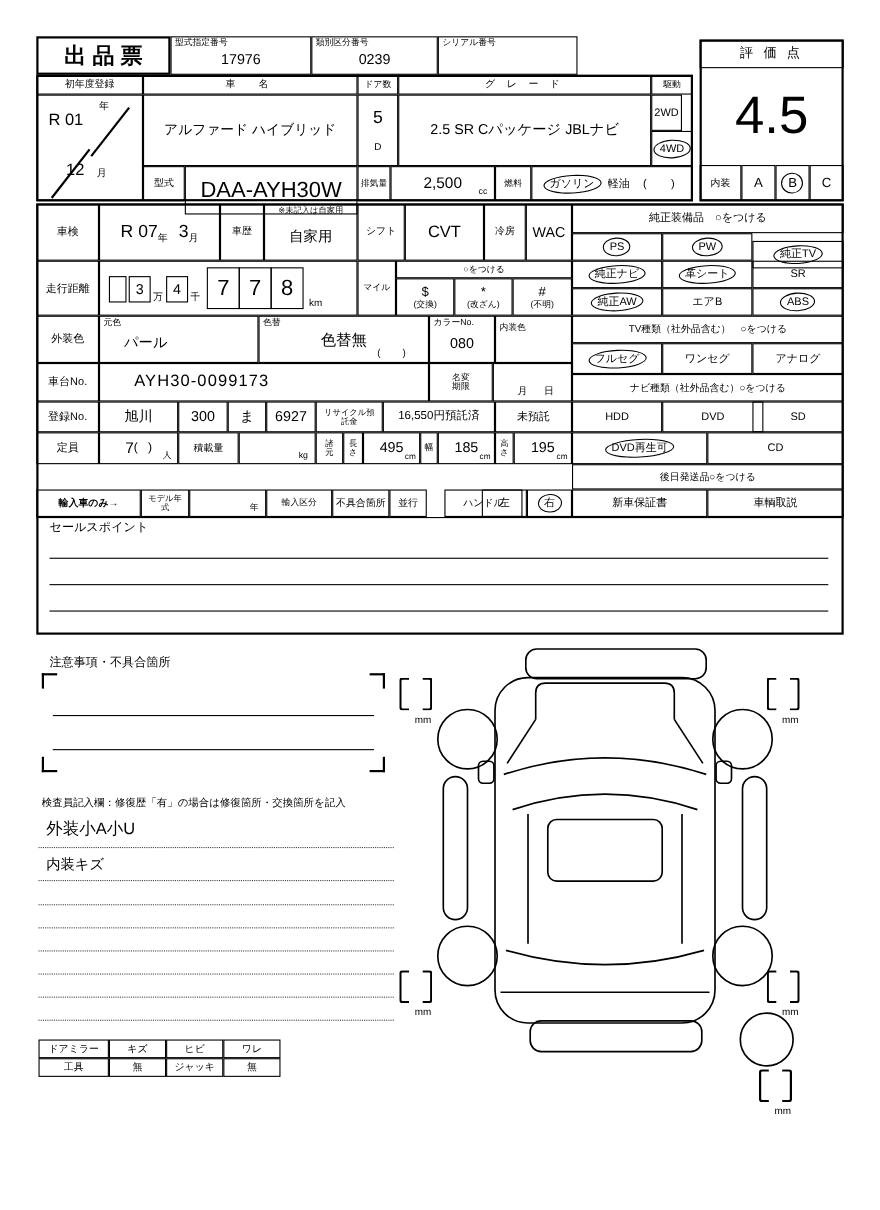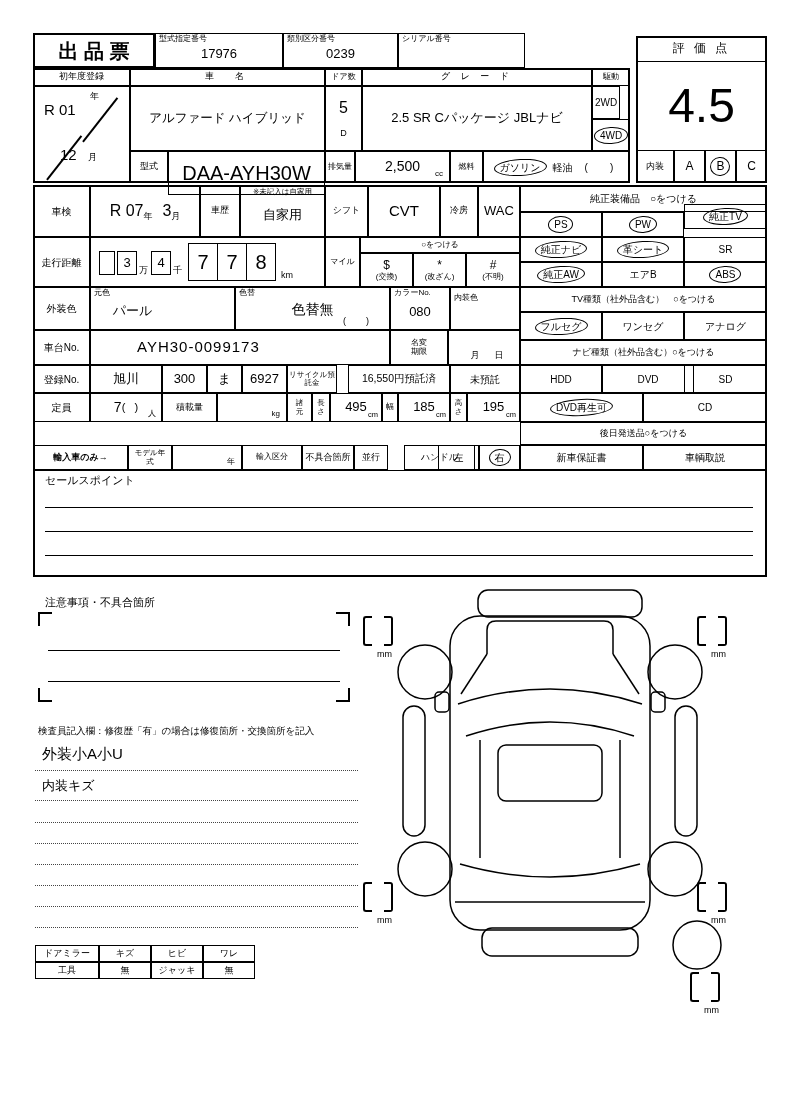--- a/index.html
+++ b/index.html
@@ -165,35 +165,35 @@
 </div>
 <div class="c" style="left:390px;top:287px;width:60px;height:43px">
   <span class="lab">カラーNo.</span>
   <span style="font-size:13px;margin-top:8px">080</span>
 </div>
 <div class="c" style="left:450px;top:287px;width:70px;height:43px">
   <span class="a" style="left:3px;top:6px;width:24px;font-size:8px;text-align:left">内装色</span>
 </div>
 
 <div class="c" style="left:33px;top:330px;width:57px;height:35px;font-size:10px">車台No.</div>
-<div class="c" style="left:90px;top:330px;width:300px;height:35px;justify-content:flex-start;padding-left:46px;font-size:15px;letter-spacing:1px">AYH30-0099173</div>
+<div class="c" style="left:90px;top:330px;width:300px;height:35px;justify-content:flex-start;padding-left:31px;font-size:15px;letter-spacing:1px">AYH30-0099173</div>
 <div class="c" style="left:390px;top:330px;width:58px;height:35px">
   <span style="width:22px;font-size:8px">名変期限</span>
 </div>
 <div class="c" style="left:448px;top:330px;width:72px;height:35px;align-items:flex-end;justify-content:space-around;padding:0 8px 3px 14px;font-size:9px">
   <span>月</span>
   <span>日</span>
 </div>
 
 <div class="c" style="left:33px;top:365px;width:57px;height:28px;font-size:10px">登録No.</div>
 <div class="c" style="left:90px;top:365px;width:72px;height:28px;font-size:13px">旭川</div>
 <div class="c" style="left:162px;top:365px;width:45px;height:28px;font-size:13px">300</div>
 <div class="c" style="left:207px;top:365px;width:35px;height:28px;font-size:13px">ま</div>
 <div class="c" style="left:242px;top:365px;width:45px;height:28px;font-size:13px">6927</div>
-<div class="c" style="left:287px;top:365px;width:50px;height:28px">
+<div class="c" style="left:287px;top:365px;width:61px;height:28px">
   <span style="width:48px;font-size:7.5px">リサイクル預託金</span>
 </div>
 <div class="c" style="left:348px;top:365px;width:102px;height:28px;font-size:10.5px">16,550円預託済</div>
 <div class="c" style="left:450px;top:365px;width:70px;height:28px;font-size:10px">未預託</div>
 
 <div class="c" style="left:33px;top:393px;width:57px;height:29px;font-size:10px">定員</div>
 <div class="c" style="left:90px;top:393px;width:72px;height:29px">
   <span style="font-size:14px">7</span>
   <span class="pre" style="font-size:11px">(   )</span>
   <span class="a" style="right:5px;bottom:2px;font-size:8px">人</span>
@@ -243,21 +243,21 @@
   <span class="circ">右</span>
 </div>
 
 <div class="c" style="left:520px;top:185px;width:247px;height:27px;font-size:10px">純正装備品　○をつける</div>
 <div class="c" style="left:520px;top:212px;width:82px;height:25px;font-size:10px">
     <span class="circ">PS</span>
   </div>
 <div class="c" style="left:602px;top:212px;width:82px;height:25px;font-size:10px">
     <span class="circ">PW</span>
   </div>
-<div class="c" style="left:684px;top:204px;width:83px;height:25px;font-size:10px">
+<div class="c" style="left:684px;top:219px;width:83px;height:25px;font-size:10px">
     <span class="circ">純正TV</span>
   </div>
 <div class="c" style="left:520px;top:237px;width:82px;height:25px;font-size:10px">
     <span class="circ">純正ナビ</span>
   </div>
 <div class="c" style="left:602px;top:237px;width:82px;height:25px;font-size:10px">
     <span class="circ">革シート</span>
   </div>
 <div class="c" style="left:684px;top:237px;width:83px;height:25px;font-size:10px">
     <span>SR</span>

